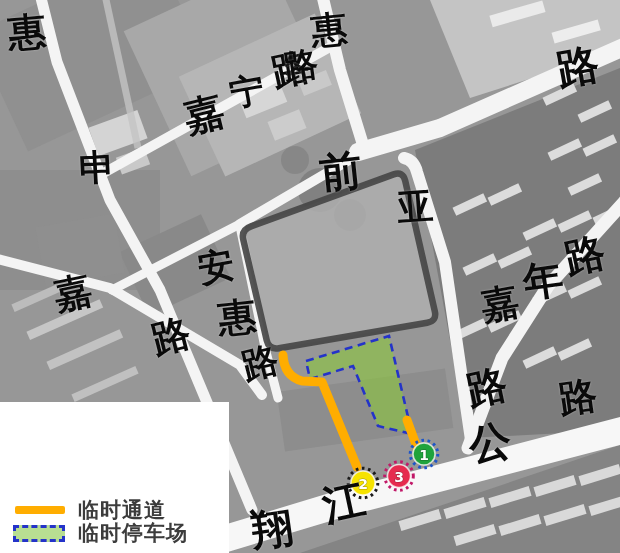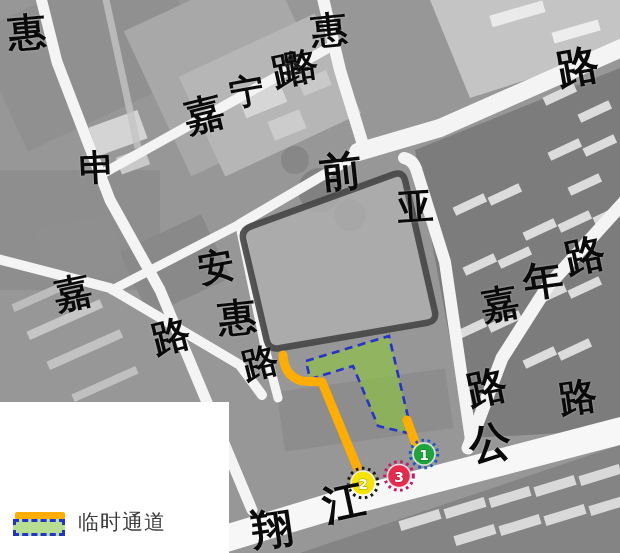--- a/index.html
+++ b/index.html
@@ -28,22 +28,22 @@
   }
   .legend-row{position:absolute;display:flex;align-items:center;gap:13px;}
   .legend-row.row-passage{left:15px;top:94px;}
   .legend-row.row-parking{left:13px;top:117px;}
   .swatch-line{display:inline-block;width:50px;height:8px;border-radius:2px;background:var(--passage_orange);}
   .swatch-area{
     display:inline-block;width:46px;height:11px;background:#b8de92;
     border:3px dashed var(--parking_border);
   }
   .legend-label{
-    font-size:21px;font-weight:normal;color:var(--legend_text);letter-spacing:1px;
-    font-family:"DejaVu Sans","Liberation Sans",sans-serif;white-space:nowrap;margin-top:12px;
+    font-size:21px;font-weight:bold;color:var(--legend_text);letter-spacing:1px;
+    font-family:"DejaVu Sans","Liberation Sans",sans-serif;white-space:nowrap;
   }
 </style>
 </head>
 <body>
 
 <div class="stage">
 
   <svg width="620" height="553" viewBox="0 0 620 553">
 
     <g>
@@ -174,15 +174,16 @@
       <span class="rlabel" style="left: 578px; top: 397px; font-size: 38px; transform: translate(-50%, -50%) rotate(-8deg);">路</span>
     </div>
 
   <div class="legend">
     <div class="legend-row row-passage">
       <span class="swatch-line"></span>
       <span class="legend-label">临时通道</span>
     </div>
     <div class="legend-row row-parking">
       <span class="swatch-area"></span>
+      <span class="legend-label">临时停车场</span>
     </div>
   </div>
 </div>
 
 </body></html>

